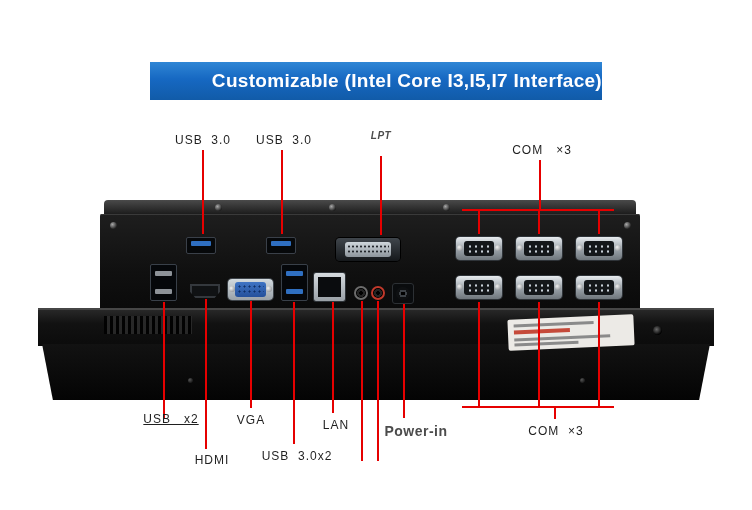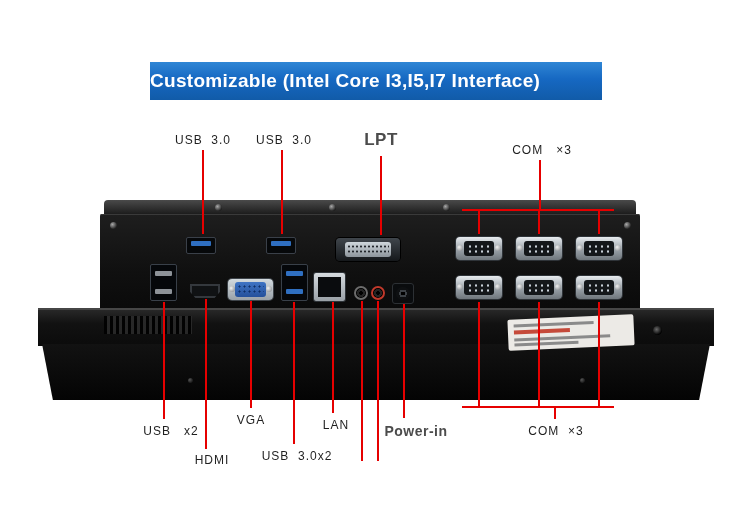--- a/index.html
+++ b/index.html
@@ -4,21 +4,21 @@
 <style>
   * { margin:0; padding:0; box-sizing:border-box; }
   html,body { background:#ffffff; }
   body { font-family:"Liberation Sans", sans-serif; }
 
   .stage { position:relative; width:752px; height:510px; background:#ffffff; overflow:hidden; }
 
   
   .banner { position:absolute; left:150px; top:62px; width:452px; height:38px;
             background:linear-gradient(180deg,#2f86d5 0%,#1668c2 45%,#115ba8 100%);
-            display:flex; align-items:center; justify-content:flex-start; }
+            display:flex; align-items:center; justify-content:flex-end; }
   .banner-text { color:#ffffff; font-weight:bold; font-size:19px; letter-spacing:0.3px; }
 
   
   .enc-top { position:absolute; left:104px; top:200px; width:532px; height:16px;
              background:linear-gradient(180deg,#4a4a4a,#161616); border-radius:4px 4px 0 0; }
   .enclosure { position:absolute; left:100px; top:214px; width:540px; height:96px;
                background:linear-gradient(180deg,#1e1e1e 0%,#101010 60%,#0a0a0a 100%);
                border-radius:2px; box-shadow:inset 0 1px 0 #3a3a3a; }
   .slab { position:absolute; left:38px; top:308px; width:676px; height:38px;
           background:linear-gradient(180deg,#2b2b2b 0%,#121212 40%,#0b0b0b 100%);
@@ -216,24 +216,24 @@
   <div class="vline" style="left:377px; top:301px; height:160px;"></div>
   <div class="vline" style="left:403px; top:304px; height:114px;"></div>
   <div class="hline" style="left:462px; top:406px; width:152px;"></div>
   <div class="vline" style="left:478px; top:302px; height:104px;"></div>
   <div class="vline" style="left:538px; top:302px; height:104px;"></div>
   <div class="vline" style="left:598px; top:302px; height:104px;"></div>
   <div class="vline" style="left:554px; top:406px; height:13px;"></div>
 
   <div class="label" style="left:203px; top:133px;">USB  3.0</div>
   <div class="label" style="left:284px; top:133px;">USB  3.0</div>
-  <div class="label bold" style="left:381px; top:130px; font-size:17px;">LPT</div>
+  <div class="label bold" style="left:381px; top:130px; font-size:10px;font-style:italic;">LPT</div>
   <div class="label" style="left:542px; top:143px;">COM   ×3</div>
 
-  <div class="label" style="left:171px; top:424px;">USB   x2</div>
+  <div class="label" style="left:171px; top:412px;text-decoration:underline;">USB   x2</div>
   <div class="label" style="left:251px; top:413px;">VGA</div>
   <div class="label" style="left:212px; top:453px;">HDMI</div>
   <div class="label" style="left:297px; top:449px;">USB  3.0x2</div>
   <div class="label" style="left:336px; top:418px;">LAN</div>
   <div class="label bold" style="left:416px; top:423px;">Power-in</div>
   <div class="label" style="left:556px; top:424px;">COM  ×3</div>
 
 </div>
 
 </body></html>

